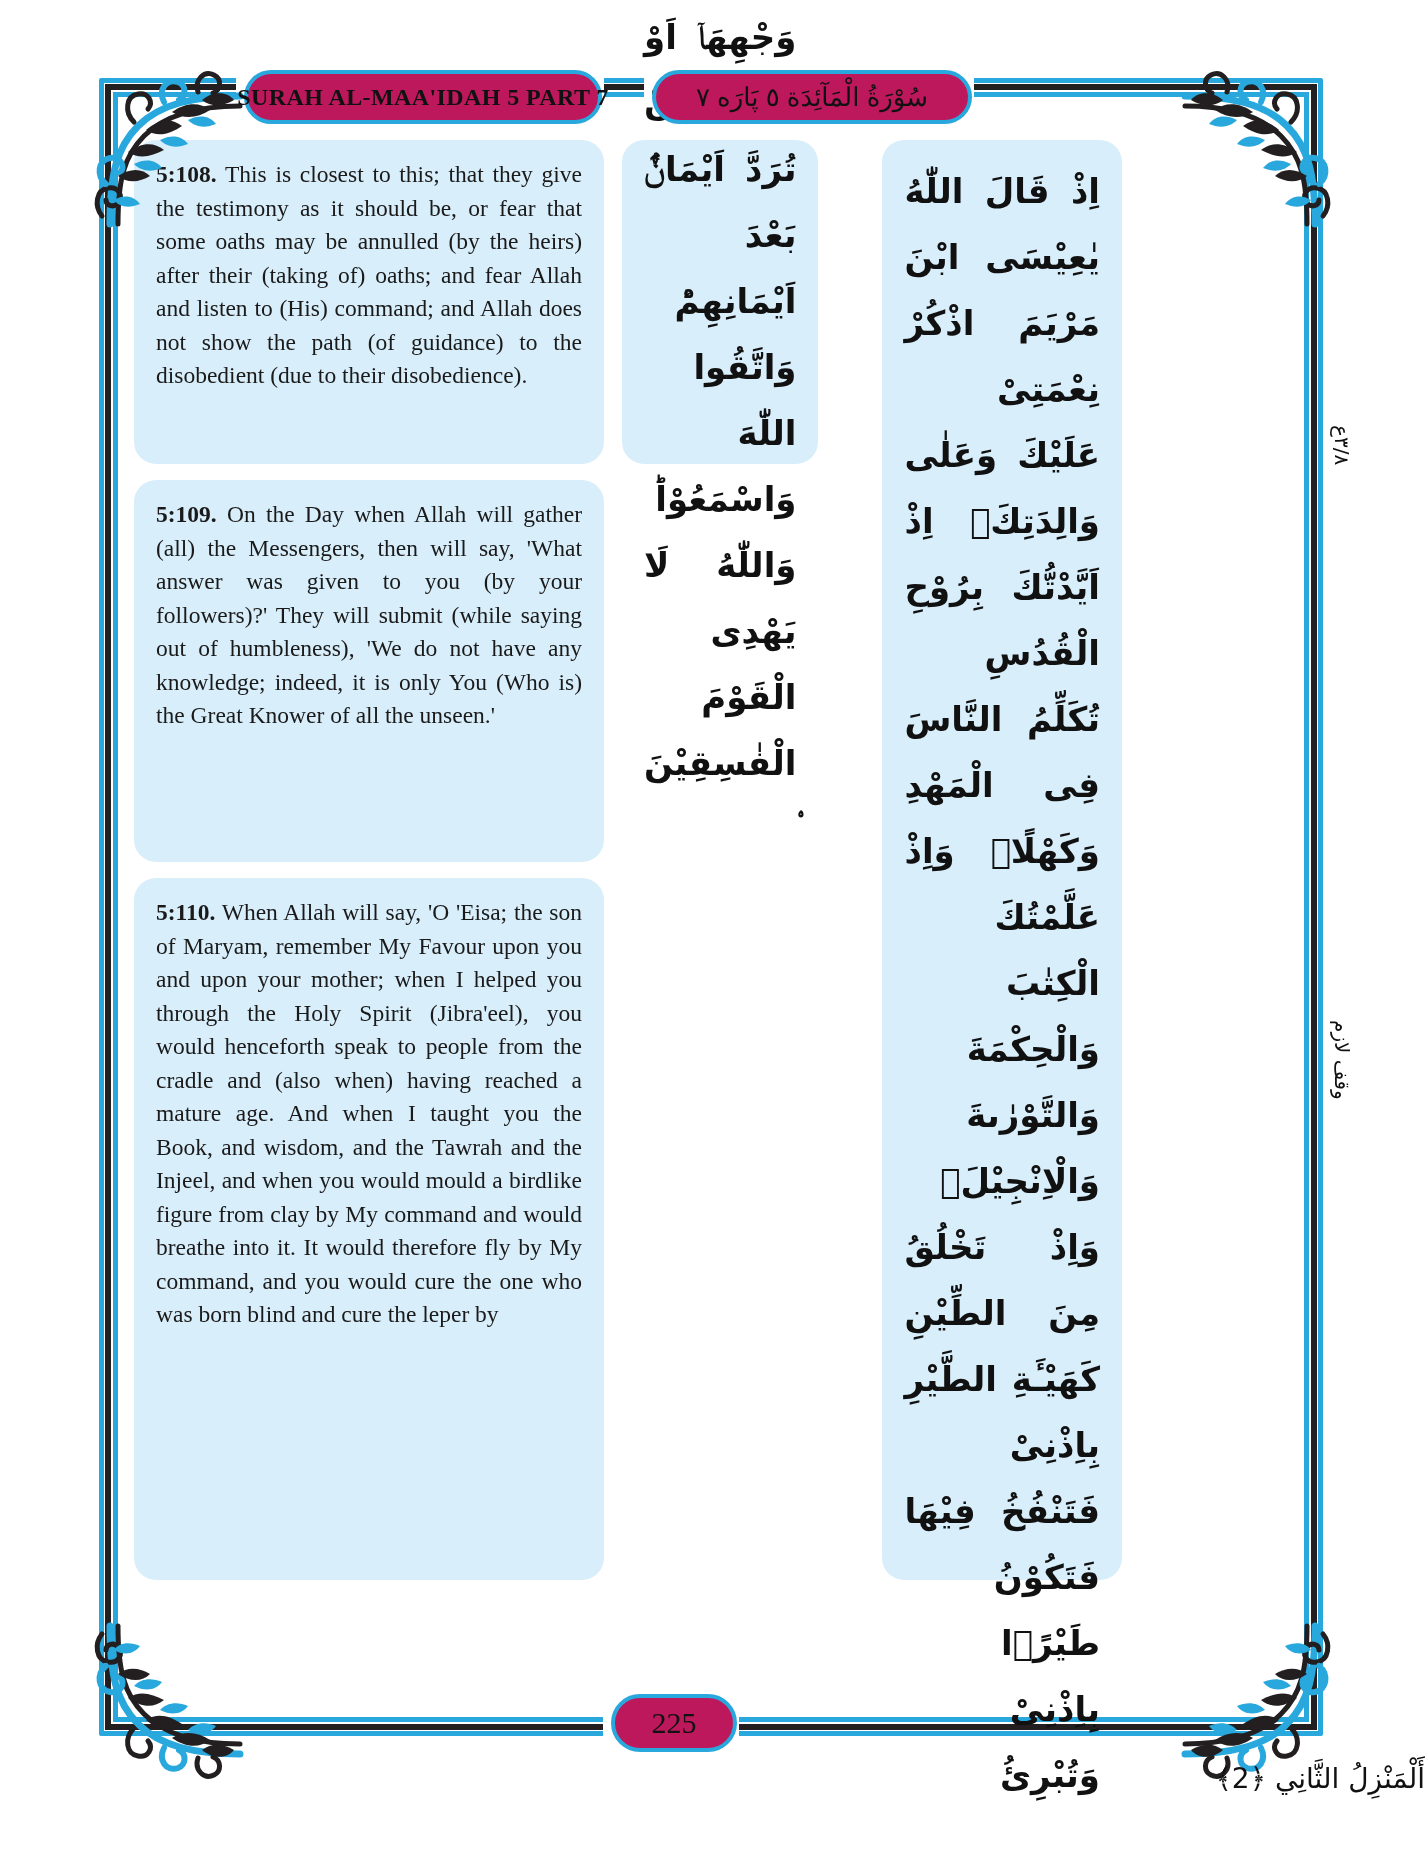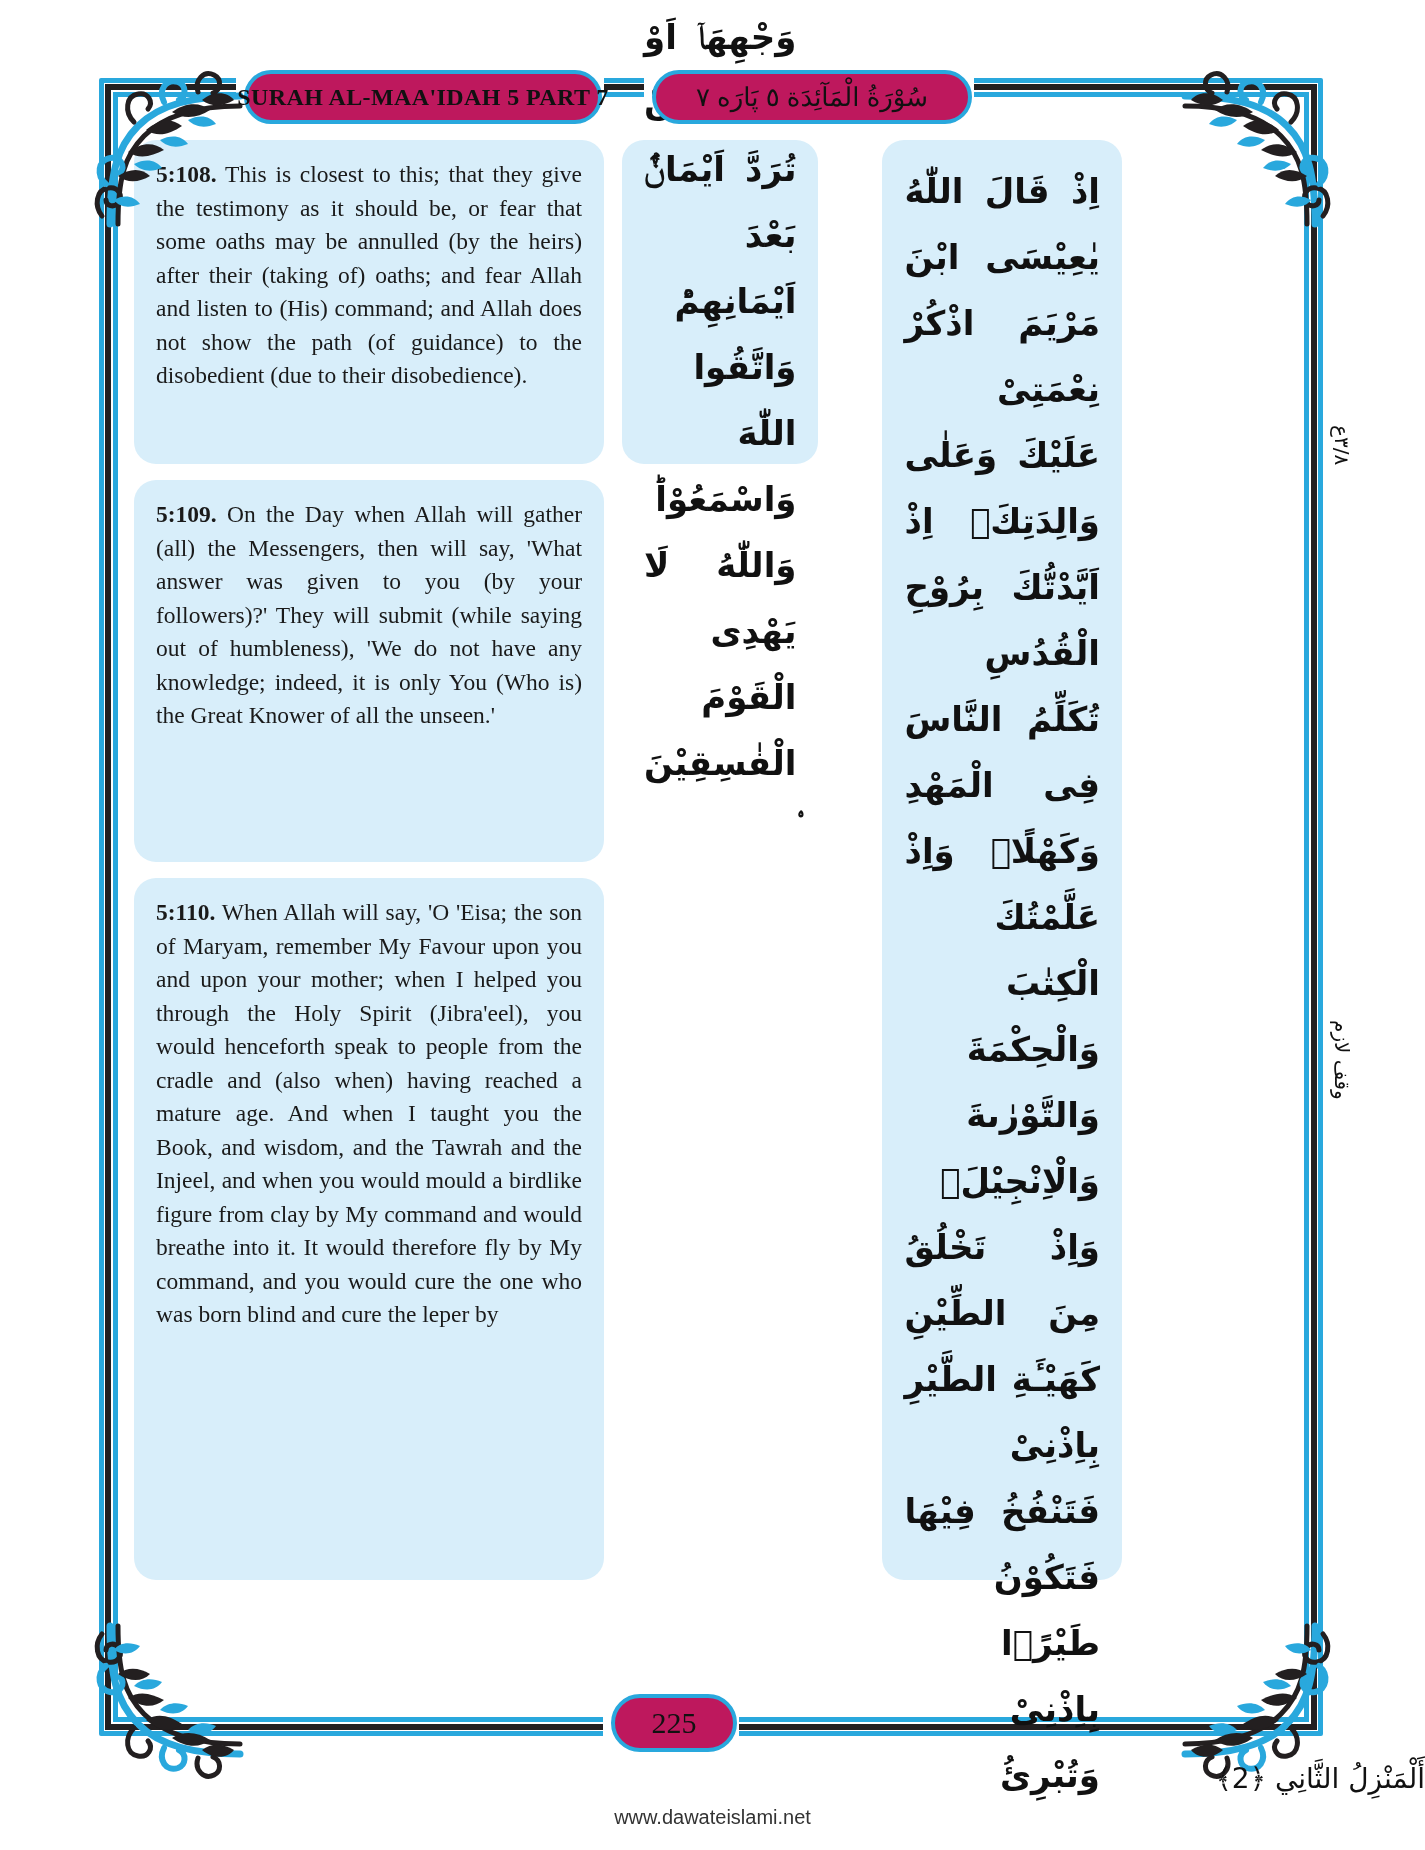--- a/index.html
+++ b/index.html
@@ -377,15 +377,14 @@
 
   <div class="margin-note note-rub">٣/٨ع</div>
   <div class="margin-note note-waqf">وقف لازم</div>
 
   <div class="footer-zone">
     <div class="pill pill-page">
       <span>225</span>
     </div>
   </div>
   <div class="manzil">أَلْمَنْزِلُ الثَّانِي ﴿2﴾</div>
-  <div class="website">www.dawateislami.net</div>
 
 </div>
 
 </body></html>

